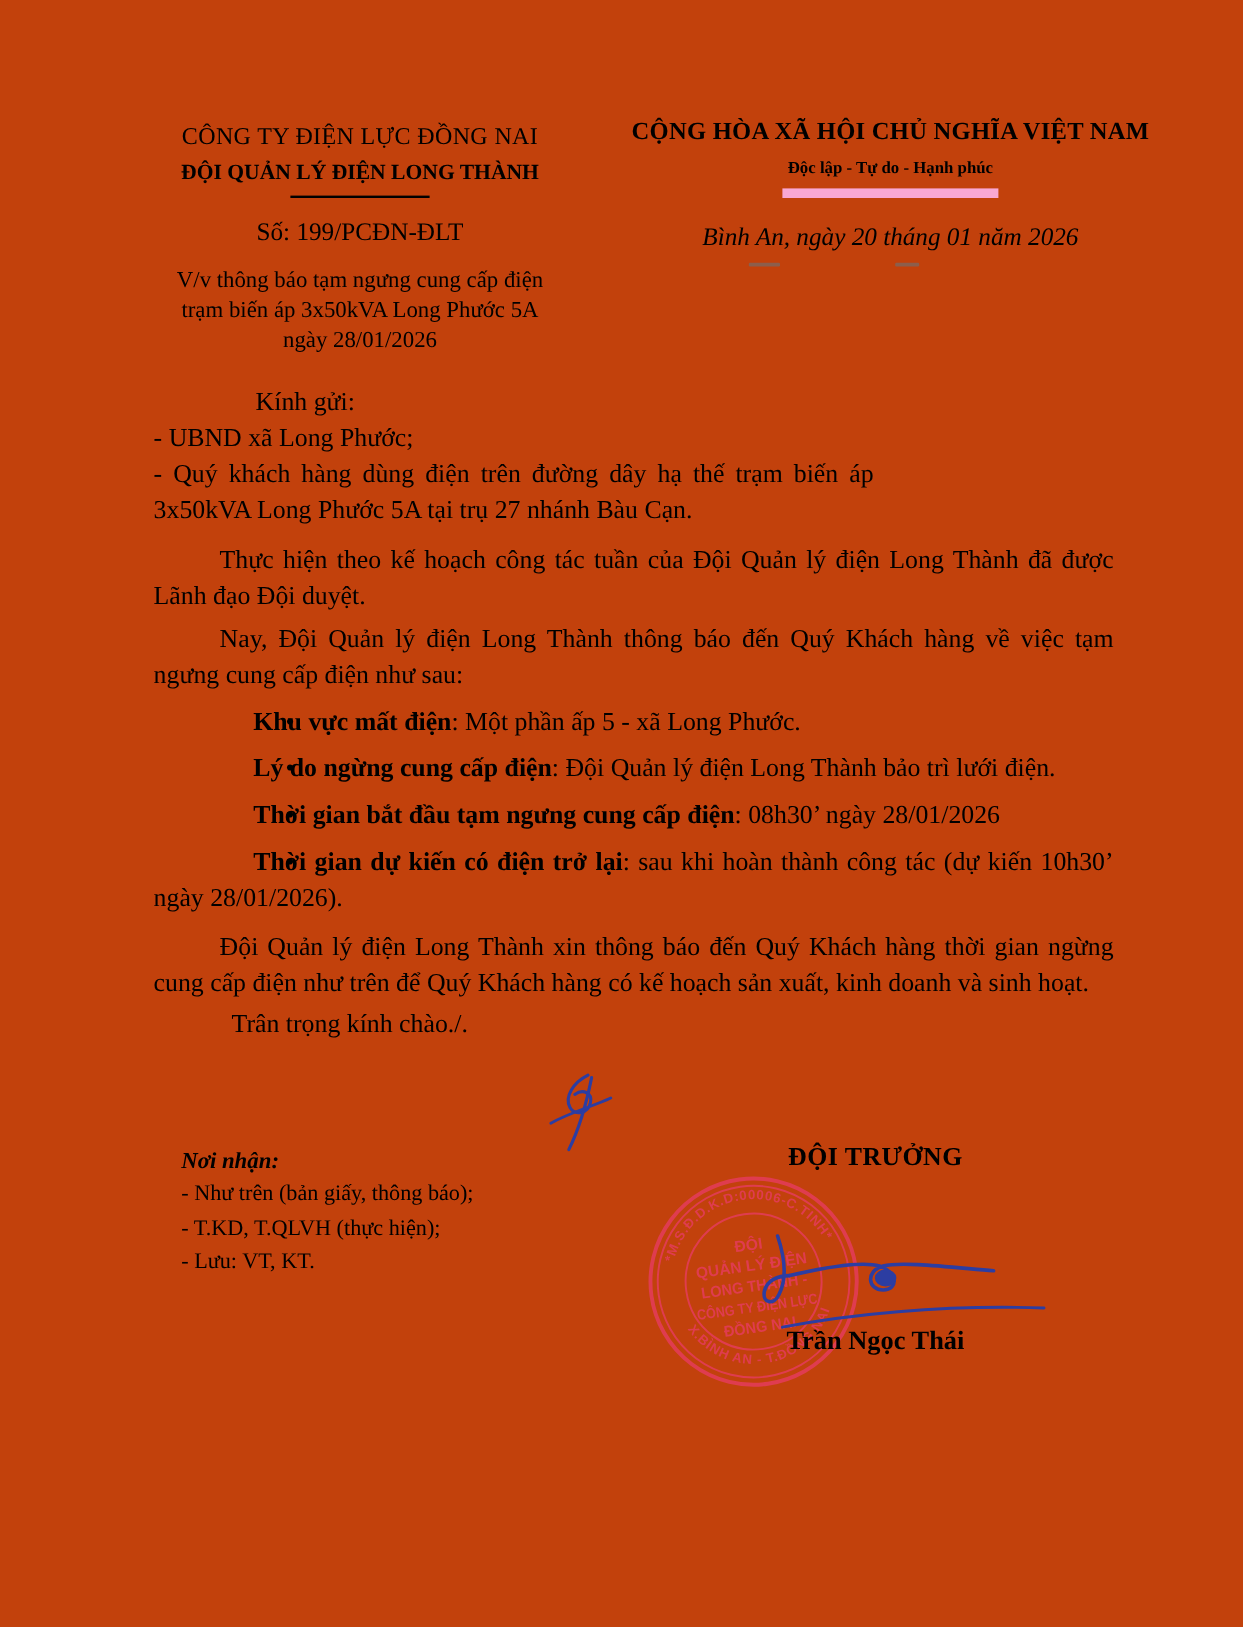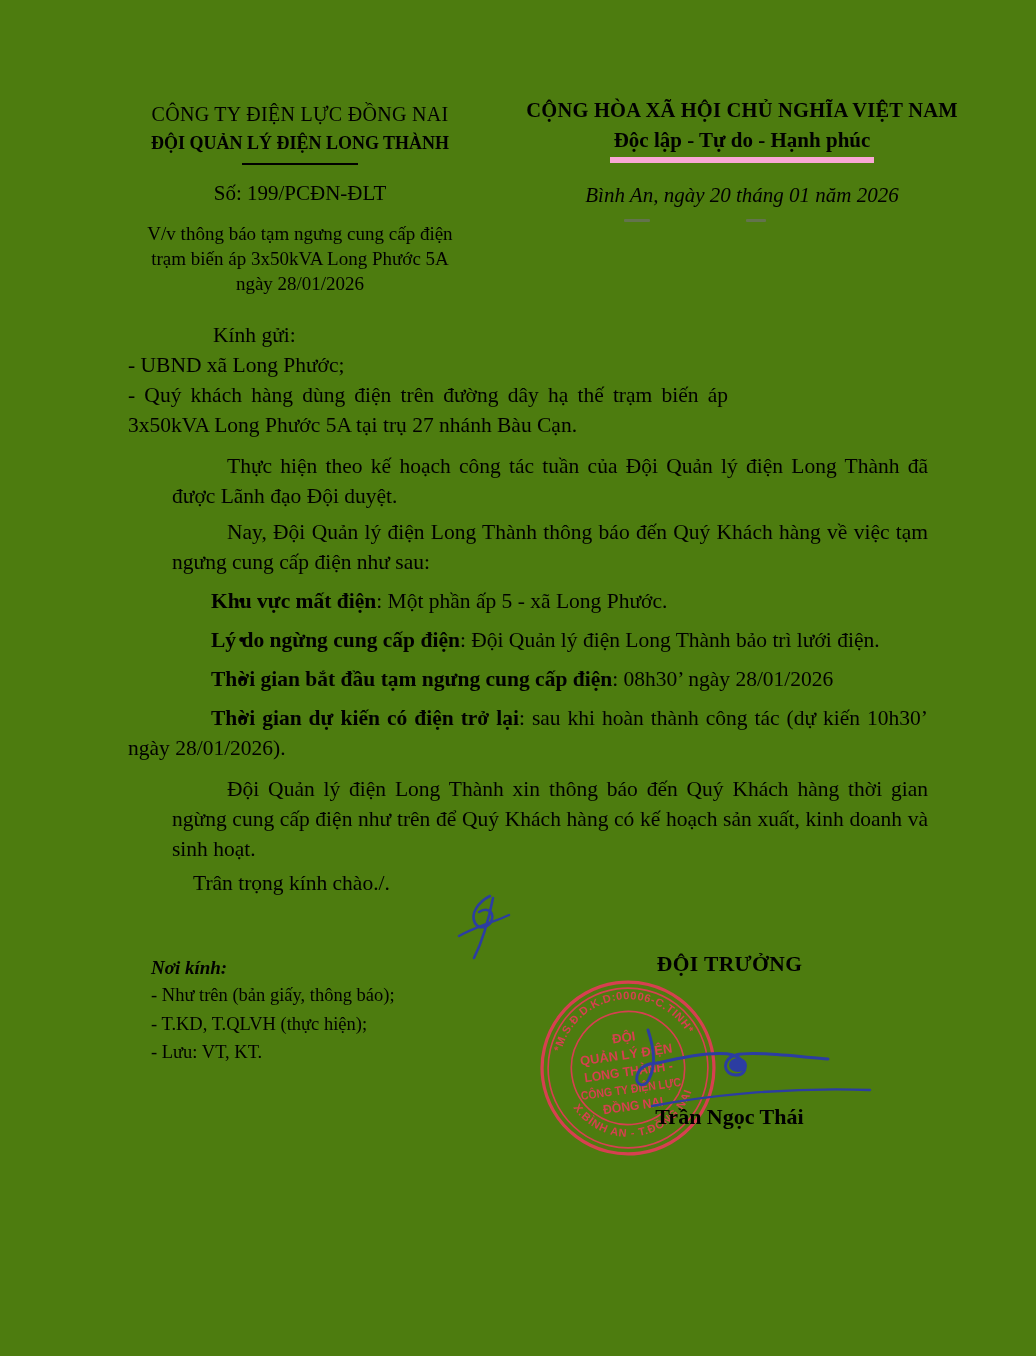--- a/index.html
+++ b/index.html
@@ -1,53 +1,53 @@
 <!DOCTYPE html>
 <html><head>
 <meta charset="utf-8">
 <style>
   * { margin: 0; padding: 0; box-sizing: border-box; }
   html, body { background: #ffffff; }
   .page {
     position: relative;
     width: 1036px;
     height: 1356px;
-    background: #4d7c0f;
+    background: #c2410c;
     font-family: "Liberation Serif", "DejaVu Serif", serif;
     color: #000;
     overflow: hidden;
   }
   
   .hdr-left {
     position: absolute; left: 78px; top: 100px; width: 444px;
     text-align: center;
   }
   .org1 { font-size: 20px; line-height: 28px; letter-spacing: .3px; }
   .org2 { font-size: 18px; line-height: 30px; font-weight: bold; }
   .org-rule { width: 116px; margin: 5px auto 0; border-top: 2px solid #000; height: 0; }
   .doc-no { font-size: 21px; margin-top: 16px; }
   .subject { font-size: 19px; line-height: 25px; margin-top: 15px; text-align: center; }
   .hdr-right {
     position: absolute; left: 516px; top: 97px; width: 452px;
     text-align: center;
   }
   .nat { font-size: 20.5px; font-weight: bold; line-height: 27px; letter-spacing: .2px; }
-  .motto { display: inline-block; font-size: 21px; font-weight: bold; line-height: 27px;
-           border-bottom: 6px solid #f9a8d4; padding: 0 4px 3px; margin-top: 3px; }
+  .motto { display: inline-block; font-size: 14px; font-weight: bold; line-height: 27px;
+           border-bottom: 8px solid #f9a8d4; padding: 0 4px 3px; margin-top: 3px; }
   .place-date { font-style: italic; font-size: 21px; margin-top: 20px; }
   .artifact { position: absolute; background: #6f6f6f; opacity: .65; border-radius: 1px; }
   
   .content {
     position: absolute; left: 128px; top: 320px; width: 800px;
     font-size: 21.5px; line-height: 30px; text-align: justify;
   }
   .kinh-gui { padding-left: 85px; text-align: left; }
   .recipients { width: 600px; }
   .para { margin-top: 6px; }
-  .indent { text-indent: 55px; margin-left: 44px; }
+  .indent { text-indent: 55px; }
   .p1 { margin-top: 11px; }
   .bullet-line { text-indent: 55px; margin-top: 9px; }
   .bullet-glyph { display: inline-block; width: 28px; }
   .b-label { font-weight: bold; }
   .closing { text-indent: 65px; margin-top: 4px; text-align: left; }
   
   .noi-nhan { position: absolute; left: 151px; top: 955px; font-size: 19px; }
   .noi-nhan-label { font-weight: bold; font-style: italic; line-height: 26px; }
   .noi-nhan-item { font-size: 18.5px; line-height: 28.5px; }
   .signer-title {
@@ -107,21 +107,21 @@
     <p class="bullet-line"><span class="bullet-glyph">•</span><span class="b-label">Khu vực mất điện</span><span>: Một phần ấp 5 - xã Long Phước.</span></p>
     <p class="bullet-line"><span class="bullet-glyph">•</span><span class="b-label">Lý do ngừng cung cấp điện</span><span>: Đội Quản lý điện Long Thành bảo trì lưới điện.</span></p>
     <p class="bullet-line"><span class="bullet-glyph">•</span><span class="b-label">Thời gian bắt đầu tạm ngưng cung cấp điện</span><span>: 08h30’ ngày 28/01/2026</span></p>
     <p class="bullet-line"><span class="bullet-glyph">•</span><span class="b-label">Thời gian dự kiến có điện trở lại</span><span>: sau khi hoàn thành công tác (dự kiến 10h30’ ngày 28/01/2026).</span></p>
 
     <p class="para indent p1">Đội Quản lý điện Long Thành xin thông báo đến Quý Khách hàng thời gian ngừng cung cấp điện như trên để Quý Khách hàng có kế hoạch sản xuất, kinh doanh và sinh hoạt.</p>
     <p class="closing">Trân trọng kính chào./.</p>
   </main>
 
   <div class="noi-nhan">
-    <div class="noi-nhan-label">Nơi kính:</div>
+    <div class="noi-nhan-label">Nơi nhận:</div>
     <div class="noi-nhan-item">- Như trên (bản giấy, thông báo);</div>
     <div class="noi-nhan-item">- T.KD, T.QLVH (thực hiện);</div>
     <div class="noi-nhan-item">- Lưu: VT, KT.</div>
   </div>
 
   <div class="signer-title">ĐỘI TRƯỞNG</div>
 
   <div class="stamp-wrap">
     <svg width="182" height="182" viewBox="0 0 180 180">
       <circle cx="90" cy="90" r="85" fill="none" stroke="#e23c55" stroke-width="3.2"></circle>

